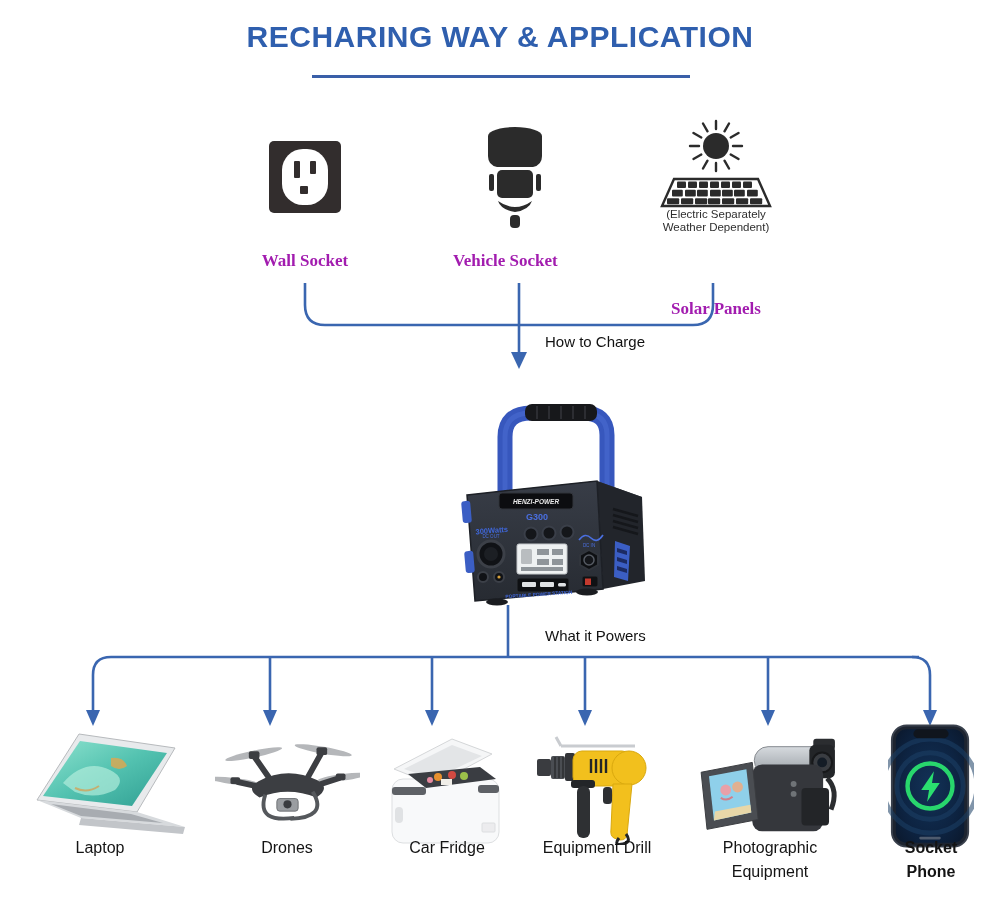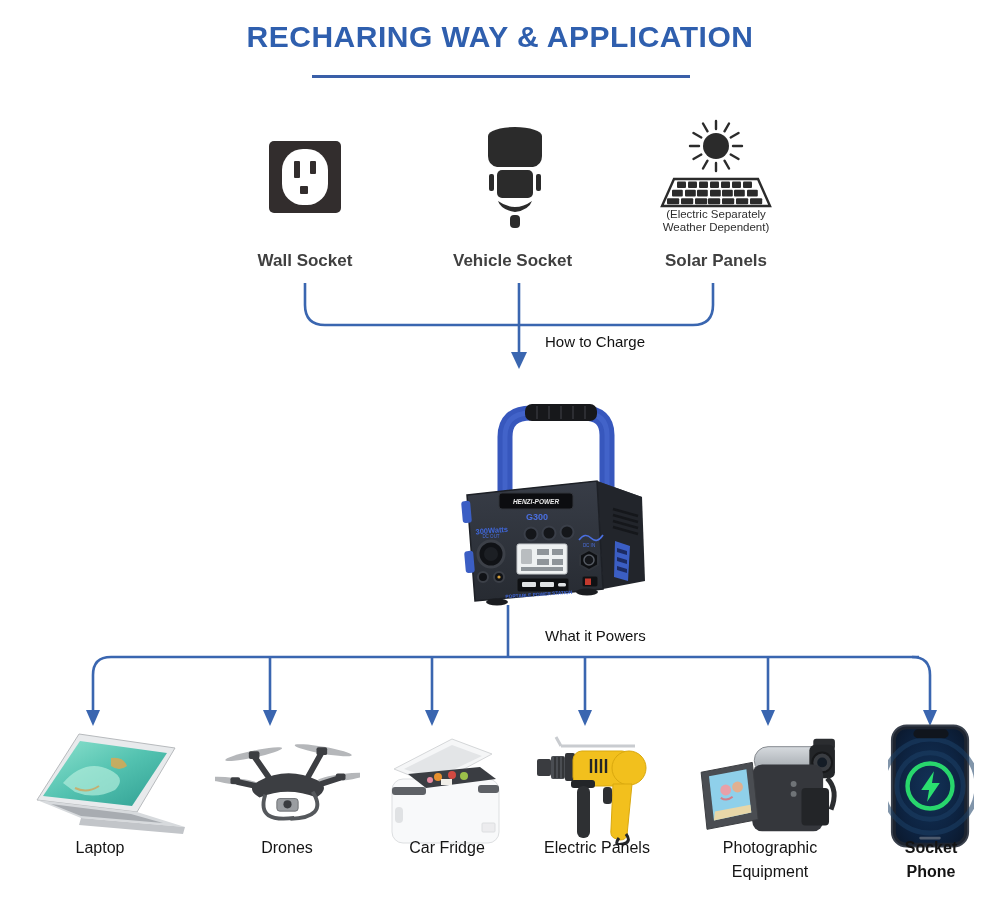--- a/index.html
+++ b/index.html
@@ -5,28 +5,28 @@
   html,body{margin:0;padding:0;background:#fff;}
   #stage{position:relative;width:1000px;height:921px;background:#fff;overflow:hidden;
          font-family:"Liberation Sans",sans-serif;color:#1c1c1c;}
   .abs{position:absolute;}
   
   .title{left:0;top:20px;width:1000px;text-align:center;font-size:30px;font-weight:700;
          color:#2f5fae;letter-spacing:.5px;}
   .title-underline{left:312px;top:75px;width:378px;height:3px;background:#3a5fa8;}
   
   .method{text-align:center;}
-  .method-label{font-size:17px;font-weight:700;color:#404040;}
+  .method-label{font-size:17px;font-weight:700;color:#a21caf;font-family:Liberation Serif, serif;}
   .m-wall{left:245px;top:138px;width:120px;}
   .m-vehicle{left:455px;top:126px;width:120px;}
   .m-solar{left:630px;top:118px;width:172px;}
   .m-label-row{top:251px;font-size:17px;font-weight:700;}
   .lab-wall{left:245px;width:120px;text-align:center;}
   .lab-vehicle{left:453px;width:124px;text-align:left;}
-  .lab-solar{left:640px;width:152px;text-align:center;}
+  .lab-solar{left:640px;width:152px;text-align:center;margin-top:48px;}
   .solar-note{left:628px;top:208px;width:176px;text-align:center;font-size:11.5px;
               line-height:13px;color:#2e2e2e;}
   .flow-heading{font-size:15px;color:#121212;}
   .h-charge{left:545px;top:333px;}
   .h-powers{left:545px;top:627px;}
   
   .dev-label{top:836px;font-size:16px;text-align:center;line-height:24px;color:#141414;}
   .dl-laptop{left:40px;width:120px;}
   .dl-drones{left:227px;width:120px;}
   .dl-fridge{left:387px;width:120px;}
@@ -360,17 +360,17 @@
     <rect x="26" y="6" width="36" height="9" rx="4.5" fill="#10151d"></rect>
     <circle cx="43" cy="64" r="23" fill="none" stroke="#2adf6f" stroke-width="4.5" opacity=".95"></circle>
     <polygon points="47,49 34,68 42,68 40,80 53,61 45,61" fill="#2adf6f"></polygon>
     <rect x="32" y="117" width="22" height="2.6" rx="1.3" fill="#7d8term" opacity=".0"></rect>
     <rect x="32" y="116" width="22" height="2.6" rx="1.3" fill="#6b7482" opacity=".7"></rect>
   </svg>
 
   <div class="abs dev-label dl-laptop">Laptop</div>
   <div class="abs dev-label dl-drones">Drones</div>
   <div class="abs dev-label dl-fridge">Car Fridge</div>
-  <div class="abs dev-label dl-drill">Electric Panels</div>
+  <div class="abs dev-label dl-drill">Equipment Drill</div>
   <div class="abs dev-label dl-photo">Photographic Equipment</div>
   <div class="abs dev-label dl-phone">Socket Phone</div>
 
 </div>
 
 </body></html>

